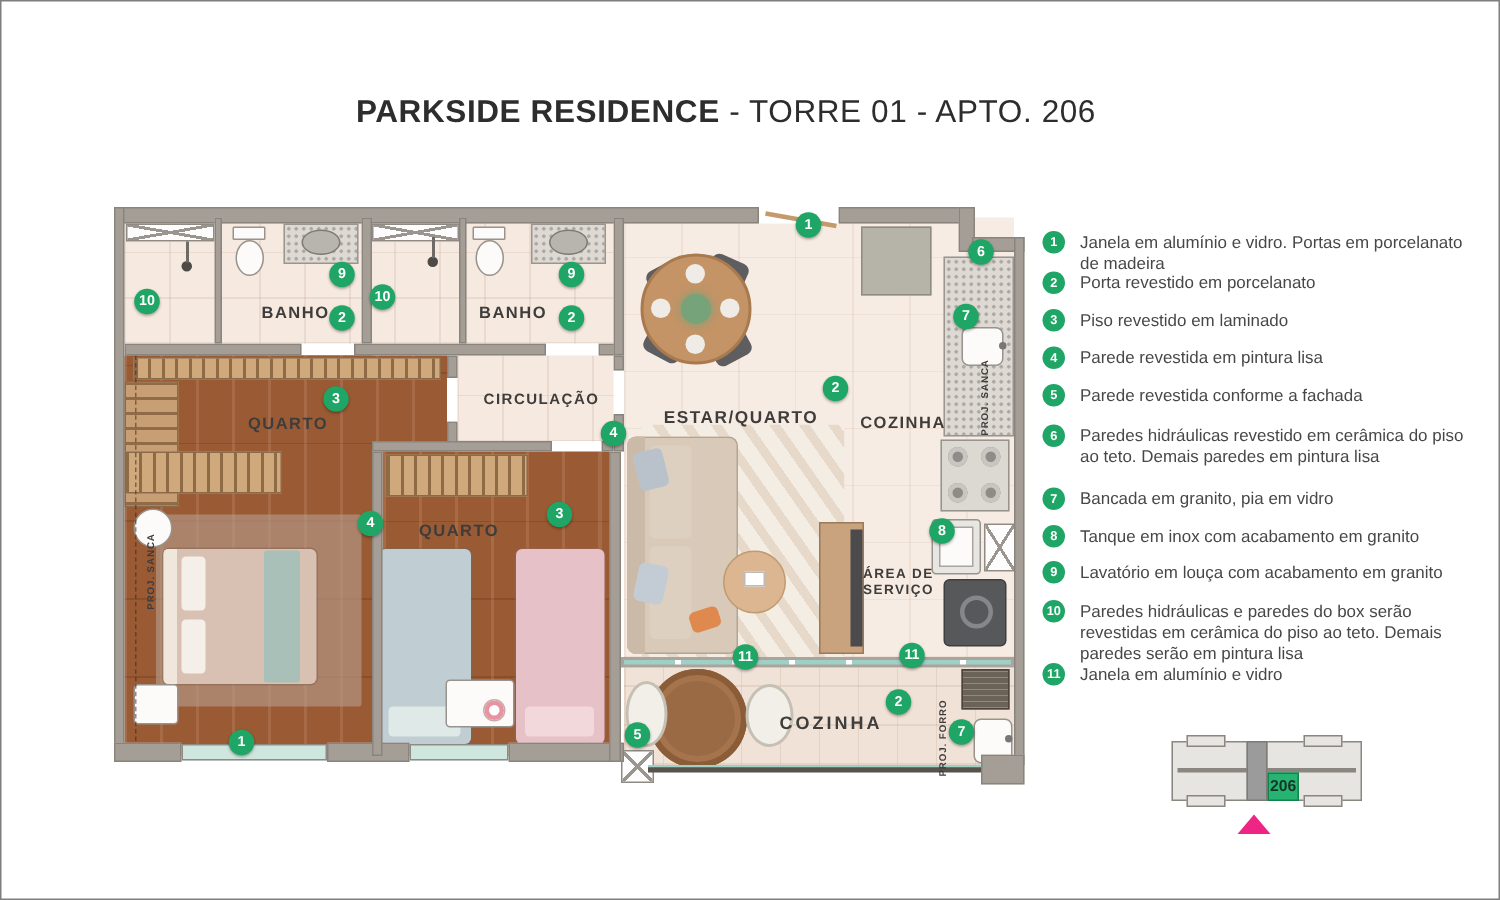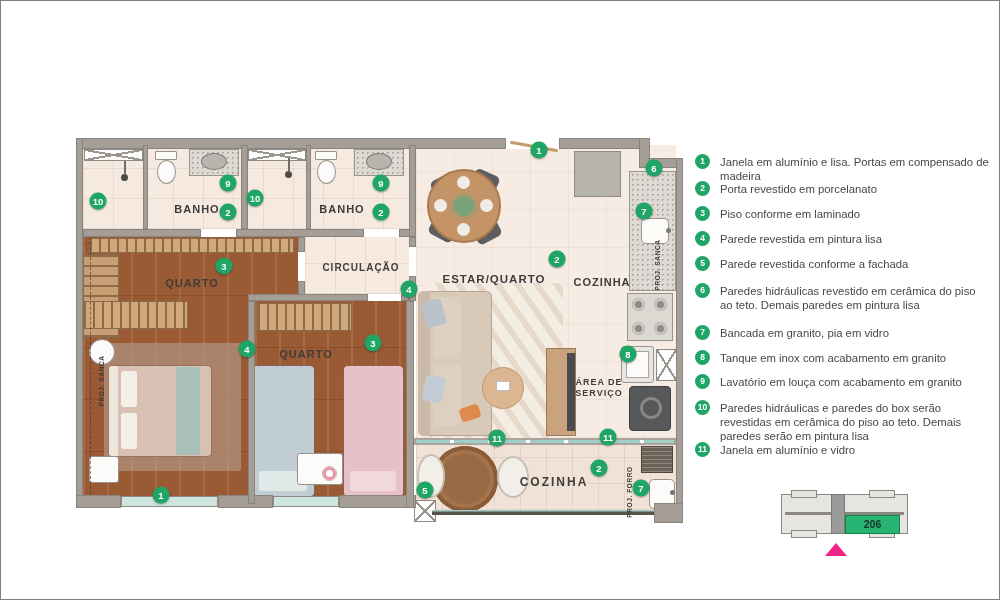--- a/index.html
+++ b/index.html
@@ -40,20 +40,23 @@
   .kp-core{background:#9b9b9b;border:1px solid #7e7a76;}
   .kp-corridor{background:#8a8680;}
   .kp-unit{background:#27b472;border:1.5px solid #13814c;color:#173526;font-size:10.5px;font-weight:bold;text-align:center;line-height:17px;}
   .kp-tri{width:0;height:0;border-left:11px solid transparent;border-right:11px solid transparent;border-bottom:13px solid #EE2585;}
 </style>
 </head>
 <body>
 
 <div class="page">
 
+  <div class="title-bar">
+    <span class="brand">PARKSIDE RESIDENCE</span><span> - TORRE 01 - APTO. 206</span>
+  </div>
 
   <div id="plan">
 
     <div class="tile" style="left:7px;top:7px;width:326px;height:84px;"></div>
     <div class="tile" style="left:229px;top:99px;width:104px;height:57px;"></div>
     <div class="tile-light" style="left:340px;top:7px;width:260px;height:293px;"></div>
     <div class="tile-var" style="left:340px;top:307px;width:260px;height:65px;"></div>
     <div class="wood" style="left:7px;top:99px;width:215px;height:64px;"></div>
     <div class="wood" style="left:7px;top:99px;width:165px;height:267px;"></div>
     <div class="wood" style="left:179px;top:163px;width:151px;height:203px;"></div>
@@ -207,29 +210,29 @@
       <div class="marker" style="left: 305px; top: 45px;">9</div>
       <div class="marker" style="left: 22px; top: 63px;">10</div>
       <div class="marker" style="left: 179px; top: 60px;">10</div>
       <div class="marker" style="left: 421px; top: 300px;">11</div>
       <div class="marker" style="left: 532px; top: 299px;">11</div>
     </div>
 
   <div id="legend">
       <div class="legend-item" style="left: 694px; top: 153px;">
       <div class="dot">1</div>
-      <div class="txt">Janela em alumínio e lisa. Portas em compensado de madeira</div>
+      <div class="txt">Janela em alumínio e vidro. Portas em porcelanato de madeira</div>
     </div>
       <div class="legend-item" style="left: 694px; top: 180px;">
       <div class="dot">2</div>
       <div class="txt">Porta revestido em porcelanato</div>
     </div>
       <div class="legend-item" style="left: 694px; top: 205px;">
       <div class="dot">3</div>
-      <div class="txt">Piso conforme em laminado</div>
+      <div class="txt">Piso revestido em laminado</div>
     </div>
       <div class="legend-item" style="left: 694px; top: 230px;">
       <div class="dot">4</div>
       <div class="txt">Parede revestida em pintura lisa</div>
     </div>
       <div class="legend-item" style="left: 694px; top: 255px;">
       <div class="dot">5</div>
       <div class="txt">Parede revestida conforme a fachada</div>
     </div>
       <div class="legend-item" style="left: 694px; top: 282px;">
@@ -259,17 +262,17 @@
     </div>
 
   <div id="keyplan">
     <div class="kp-body" style="left:2px;top:7px;width:127px;height:40px;"></div>
     <div class="kp-body" style="left:12px;top:3px;width:26px;height:8px;"></div>
     <div class="kp-body" style="left:90px;top:3px;width:26px;height:8px;"></div>
     <div class="kp-body" style="left:12px;top:43px;width:26px;height:8px;"></div>
     <div class="kp-body" style="left:90px;top:43px;width:26px;height:8px;"></div>
     <div class="kp-corridor" style="left:6px;top:25px;width:119px;height:2.5px;"></div>
     <div class="kp-core" style="left:52px;top:7px;width:14px;height:40px;"></div>
-    <div class="kp-unit" style="left:66px;top:28px;width:55px;height:19px;">206</div>
+    <div class="kp-unit" style="left:66px;top:28px;width:21px;height:19px;">206</div>
     <div class="kp-tri" style="left:46px;top:56px;"></div>
   </div>
 
 </div>
 
 </body></html>

